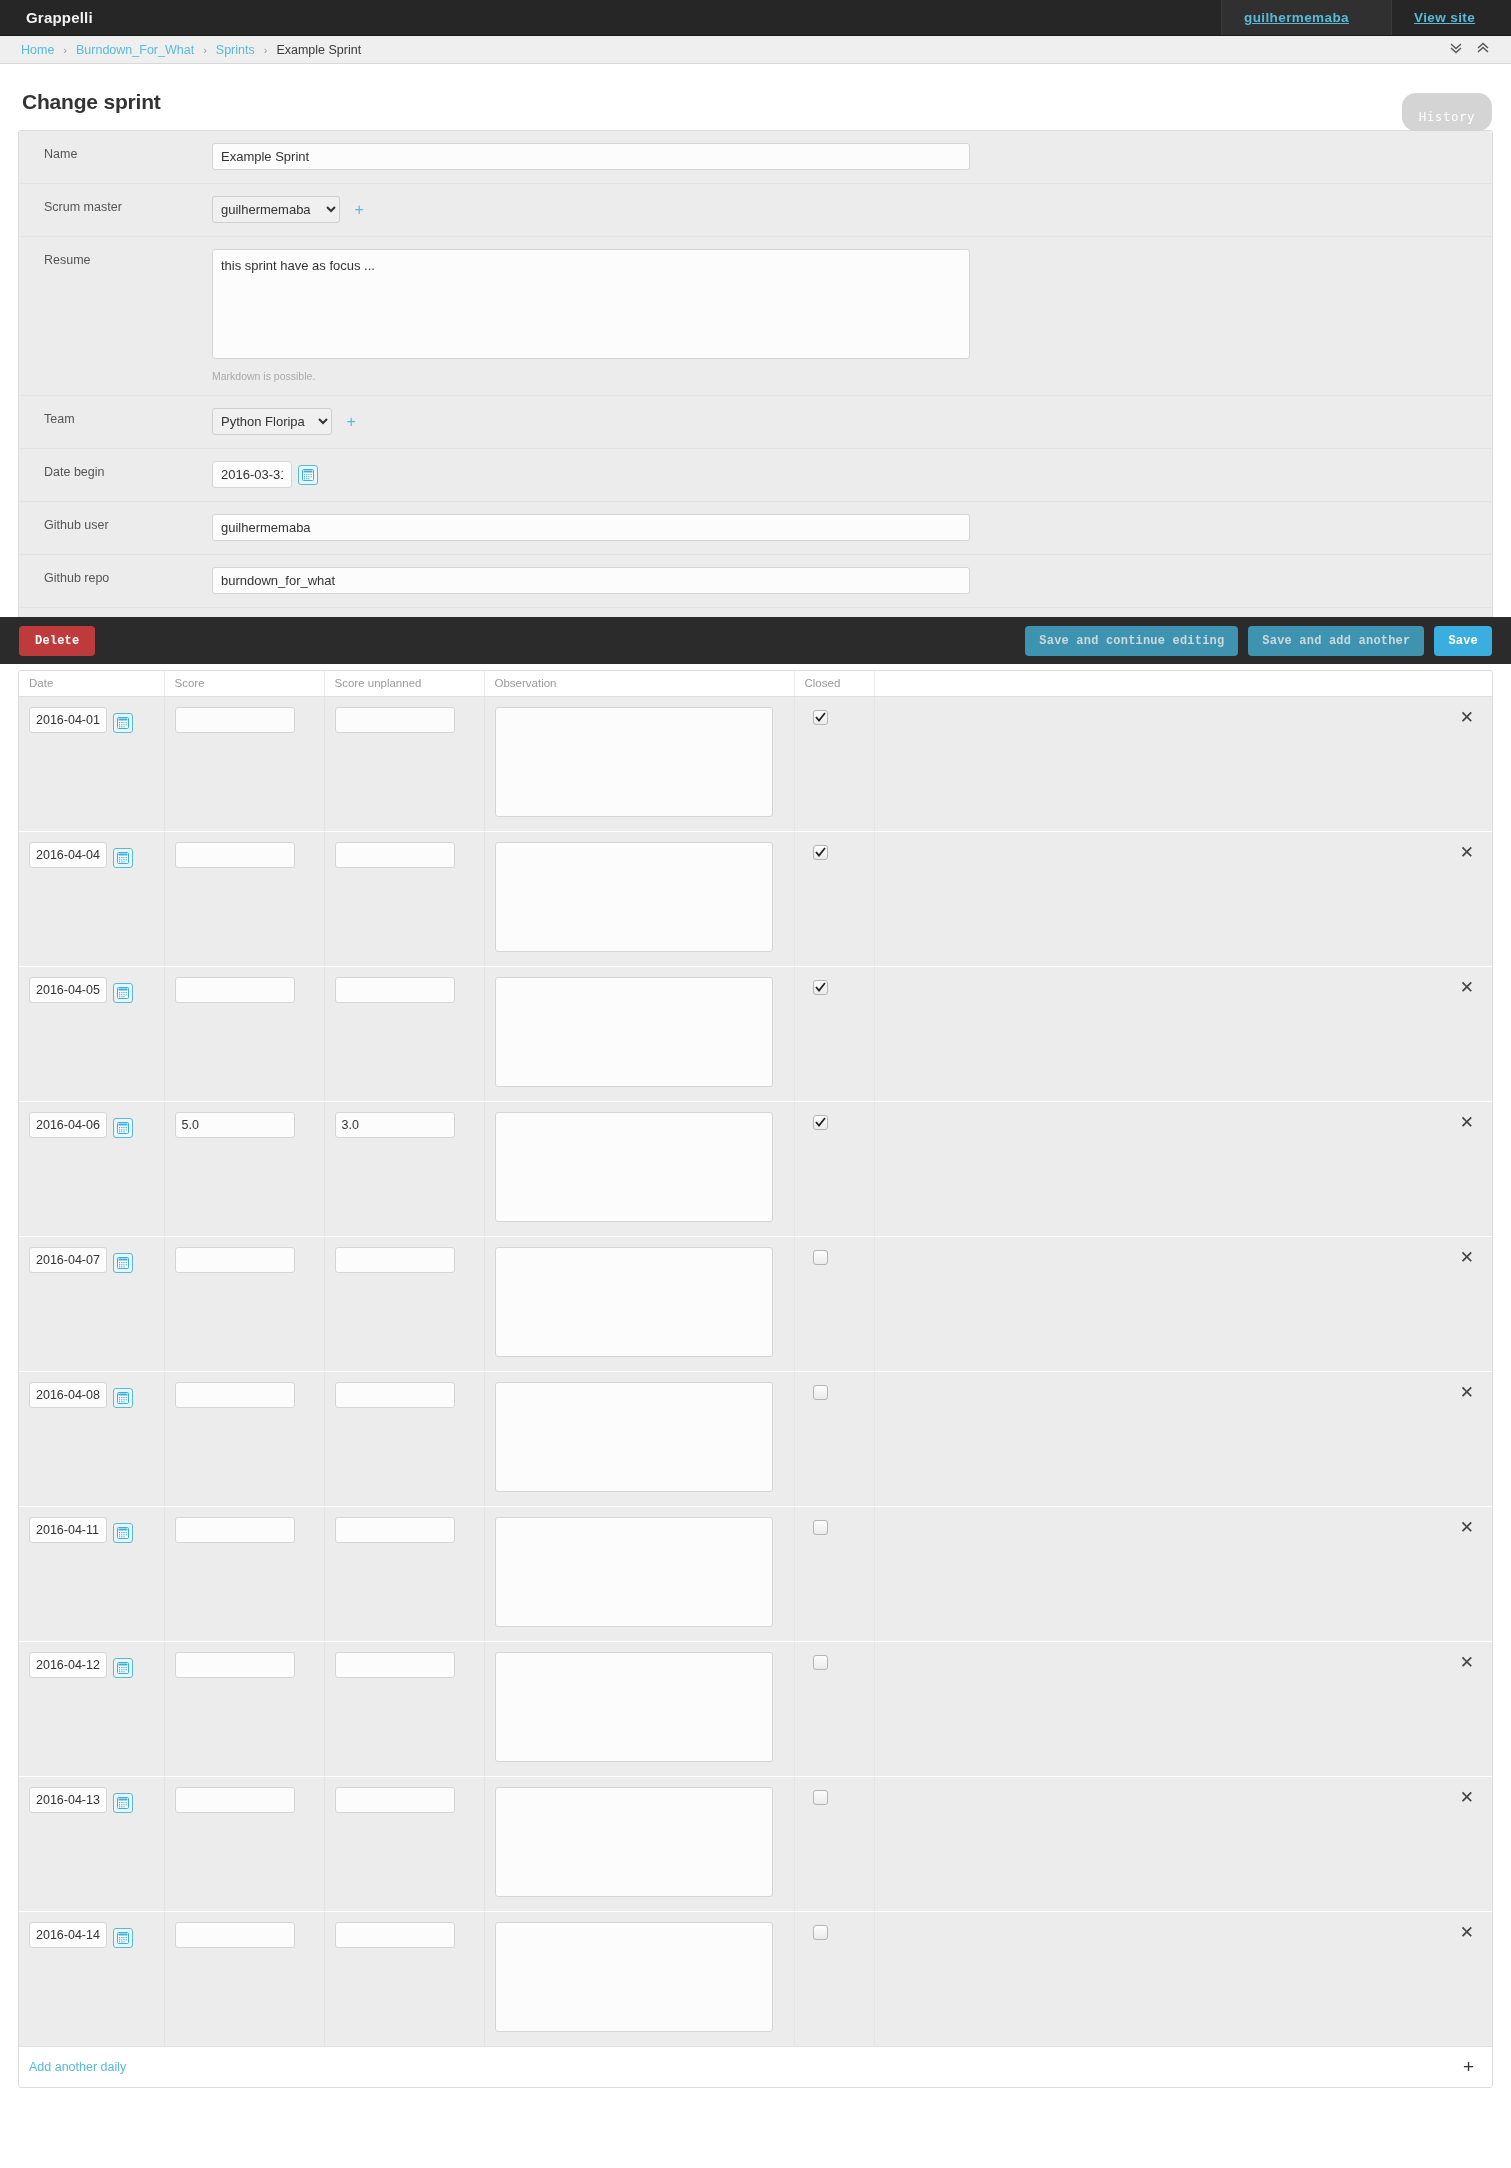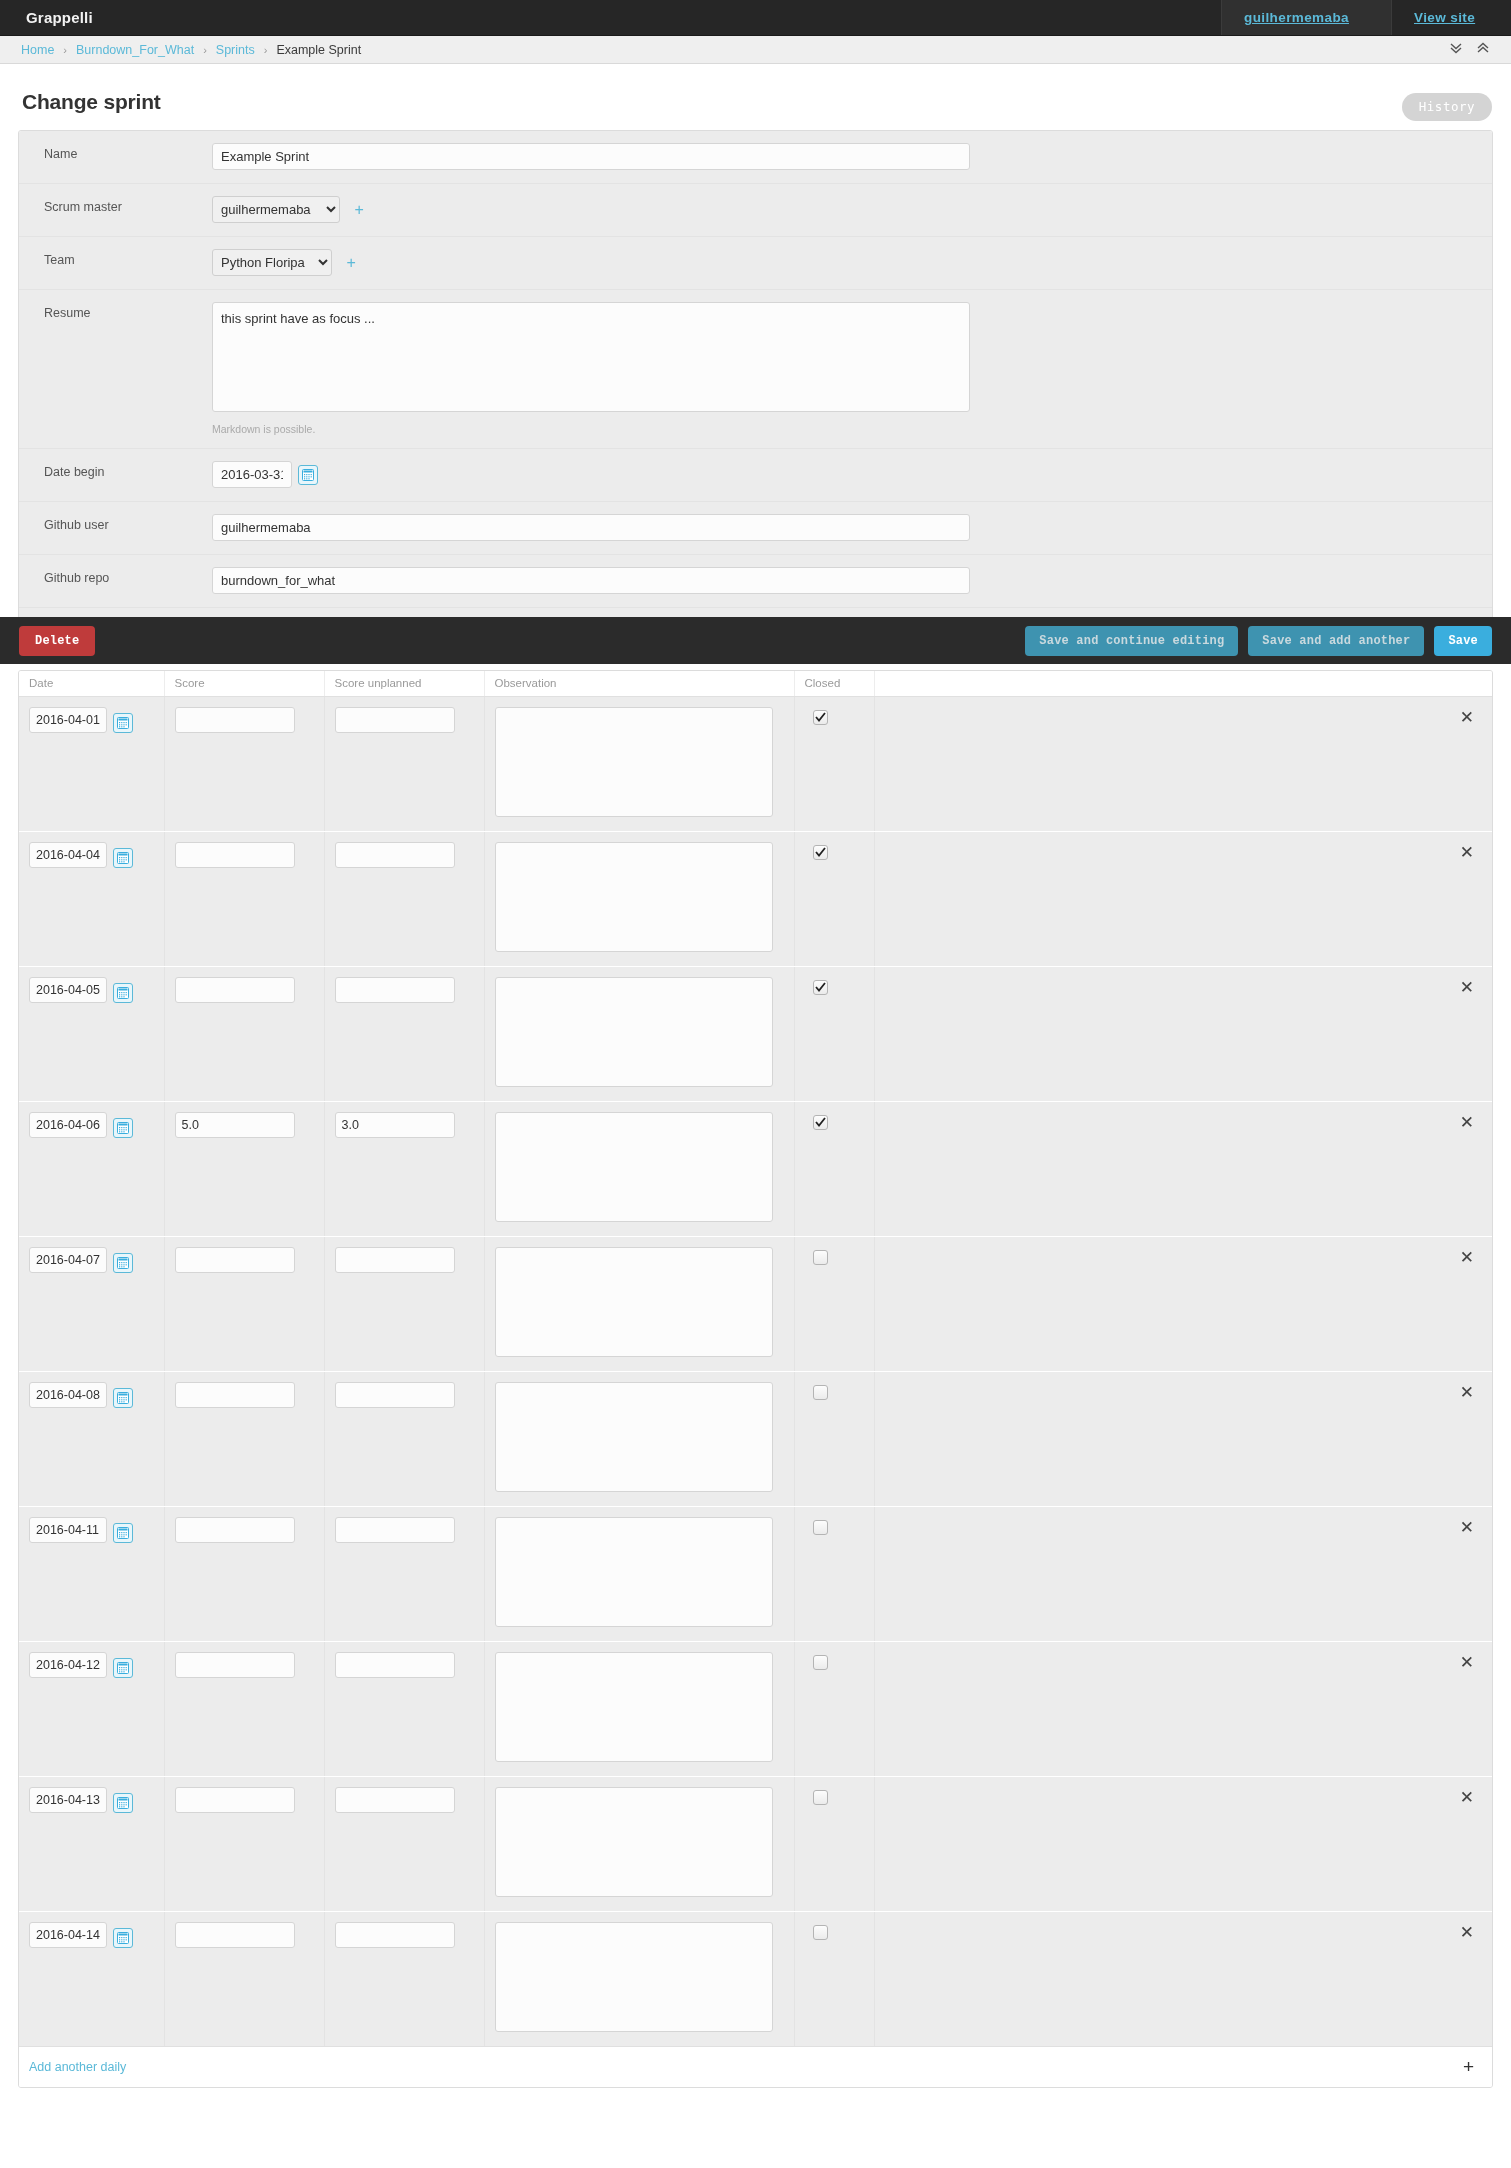--- a/index.html
+++ b/index.html
@@ -66,21 +66,21 @@
     color: #333;
     margin: 26px 4px 16px 4px;
     letter-spacing: -.2px;
   }
   .history-btn {
     position: absolute;
     right: 19px; top: 93px;
     background: #d4d4d4;
     color: #ffffff;
     border-radius: 14px;
-    padding: 6px 17px 7px 17px;
+    padding: 16px 17px 7px 17px;
     font-size: 12.5px;
     font-family: "DejaVu Sans Mono", monospace;
     letter-spacing: .5px;
     border: none;
   }
 
   
   .module {
     border: 1px solid #dcdcdc;
     border-radius: 3px;
@@ -302,34 +302,34 @@
       <div class="lbl">Scrum master</div>
       <div class="fld">
         <select class="grp scrum">
           <option>guilhermemaba</option>
         </select>
         <a class="addlink" href="#">+</a>
       </div>
     </div>
 
     <div class="row">
+      <div class="lbl">Resume</div>
+      <div class="fld">
+        <textarea class="resume" style="">this sprint have as focus ...</textarea>
+        <div class="helptext">Markdown is possible.</div>
+      </div>
+    </div>
+
+    <div class="row">
       <div class="lbl">Team</div>
       <div class="fld">
         <select class="grp team">
           <option>Python Floripa</option>
         </select>
         <a class="addlink" href="#">+</a>
-      </div>
-    </div>
-
-    <div class="row">
-      <div class="lbl">Resume</div>
-      <div class="fld">
-        <textarea class="resume" style="">this sprint have as focus ...</textarea>
-        <div class="helptext">Markdown is possible.</div>
       </div>
     </div>
 
     <div class="row">
       <div class="lbl">Date begin</div>
       <div class="fld">
         <span class="dategroup">
           <input class="dateinput" type="text" value="2016-03-31" style="">
           <span class="cal-icon">
             <svg width="12" height="12" viewBox="0 0 12 12">

